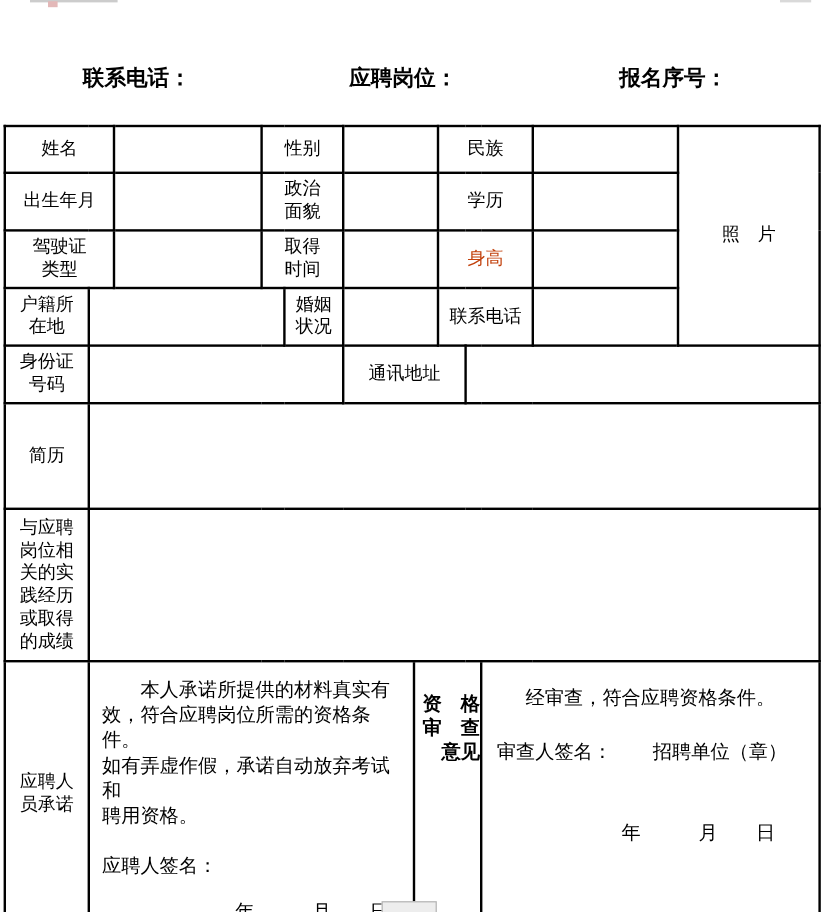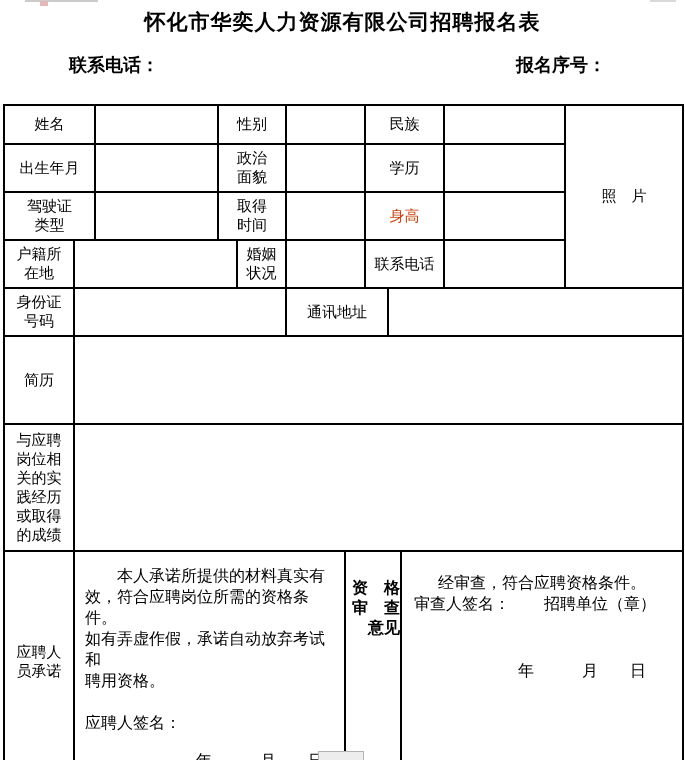--- a/index.html
+++ b/index.html
@@ -40,40 +40,40 @@
   .commit-body { white-space:pre-line; }
   .commit-sig  { margin-top:21px; }
   .commit-date { margin-top:17px; text-align:right; padding-right:12px; white-space:pre; }
 
   .review-label-cell {
     vertical-align:top; text-align:right; white-space:pre-line;
     padding:26px 0 0 5px; font-size:16px; line-height:20px;font-weight:bold;
   }
   .review-cell { vertical-align:top; text-align:left; font-size:16px; line-height:21px; }
   .review-statement { margin-top:16px; text-align:center; white-space:nowrap; }
-  .review-sig-row { display:flex; justify-content:space-between; padding:0 22px 0 8px; white-space:nowrap; }
+  .review-sig-row { display:flex; justify-content:space-between; margin-top:24px; padding:0 22px 0 8px; white-space:nowrap; }
   .review-date { margin-top:46px; text-align:right; padding-right:32px; white-space:pre; }
 
   .art-top-left-bar { position:absolute; left:25px; top:0; width:73px; height:2px; background:#cccccc; }
   .art-top-left-dot { position:absolute; left:40px; top:1px; width:8px; height:5px; background:#e3b8b8; }
   .art-top-right    { position:absolute; left:650px; top:0; width:26px; height:2px; background:#d9d9d9; }
   .art-bottom       { position:absolute; left:318px; top:751px; width:44px; height:9px; background:#ededed; border:1px solid #b3b3b3; }
 </style>
 </head>
 <body>
 
 <div class="page">
 
   <div class="art-top-left-bar"></div>
   <div class="art-top-left-dot"></div>
   <div class="art-top-right"></div>
 
-  <h1 class="title">怀化市华奕人力资源有限公司招聘报名表</h1>
 
   <div class="hfield hf-employer">联系电话：</div>
+  <div class="hfield hf-position">应聘岗位：</div>
   <div class="hfield hf-serial">报名序号：</div>
 
   <table class="form">
     <colgroup>
       <col style="width:70px">
         <col style="width:21px">
         <col style="width:123px">
       <col style="width:19px">
         <col style="width:49px">
         <col style="width:59px">

